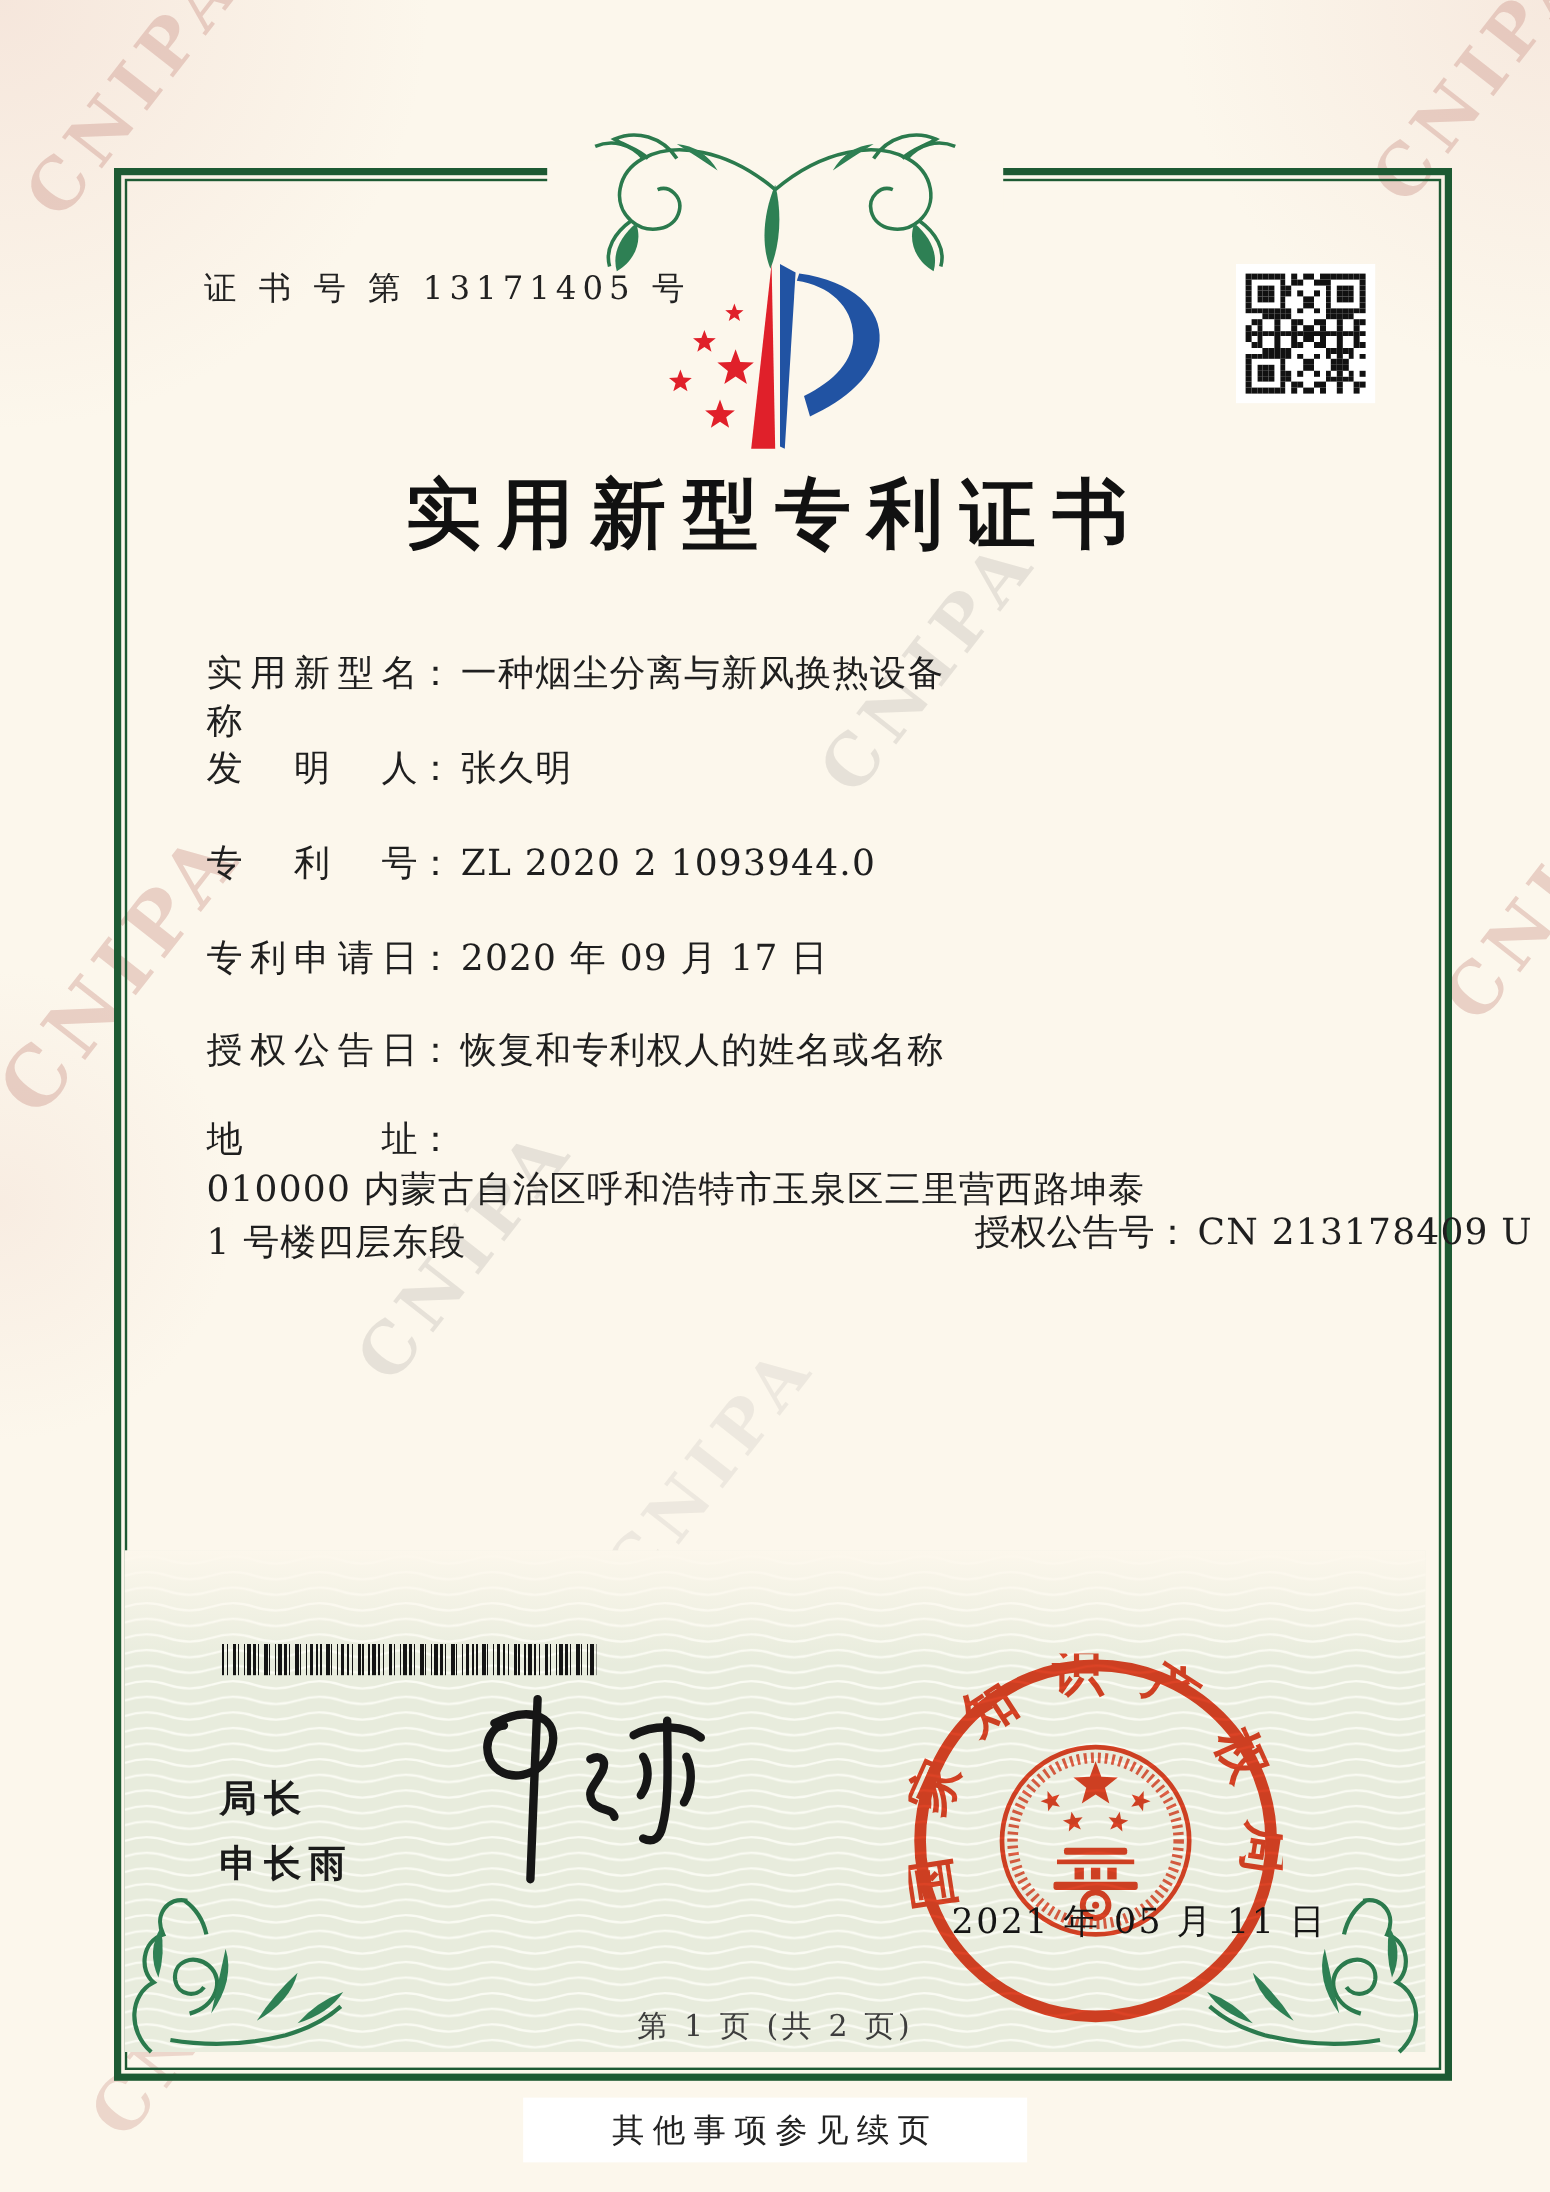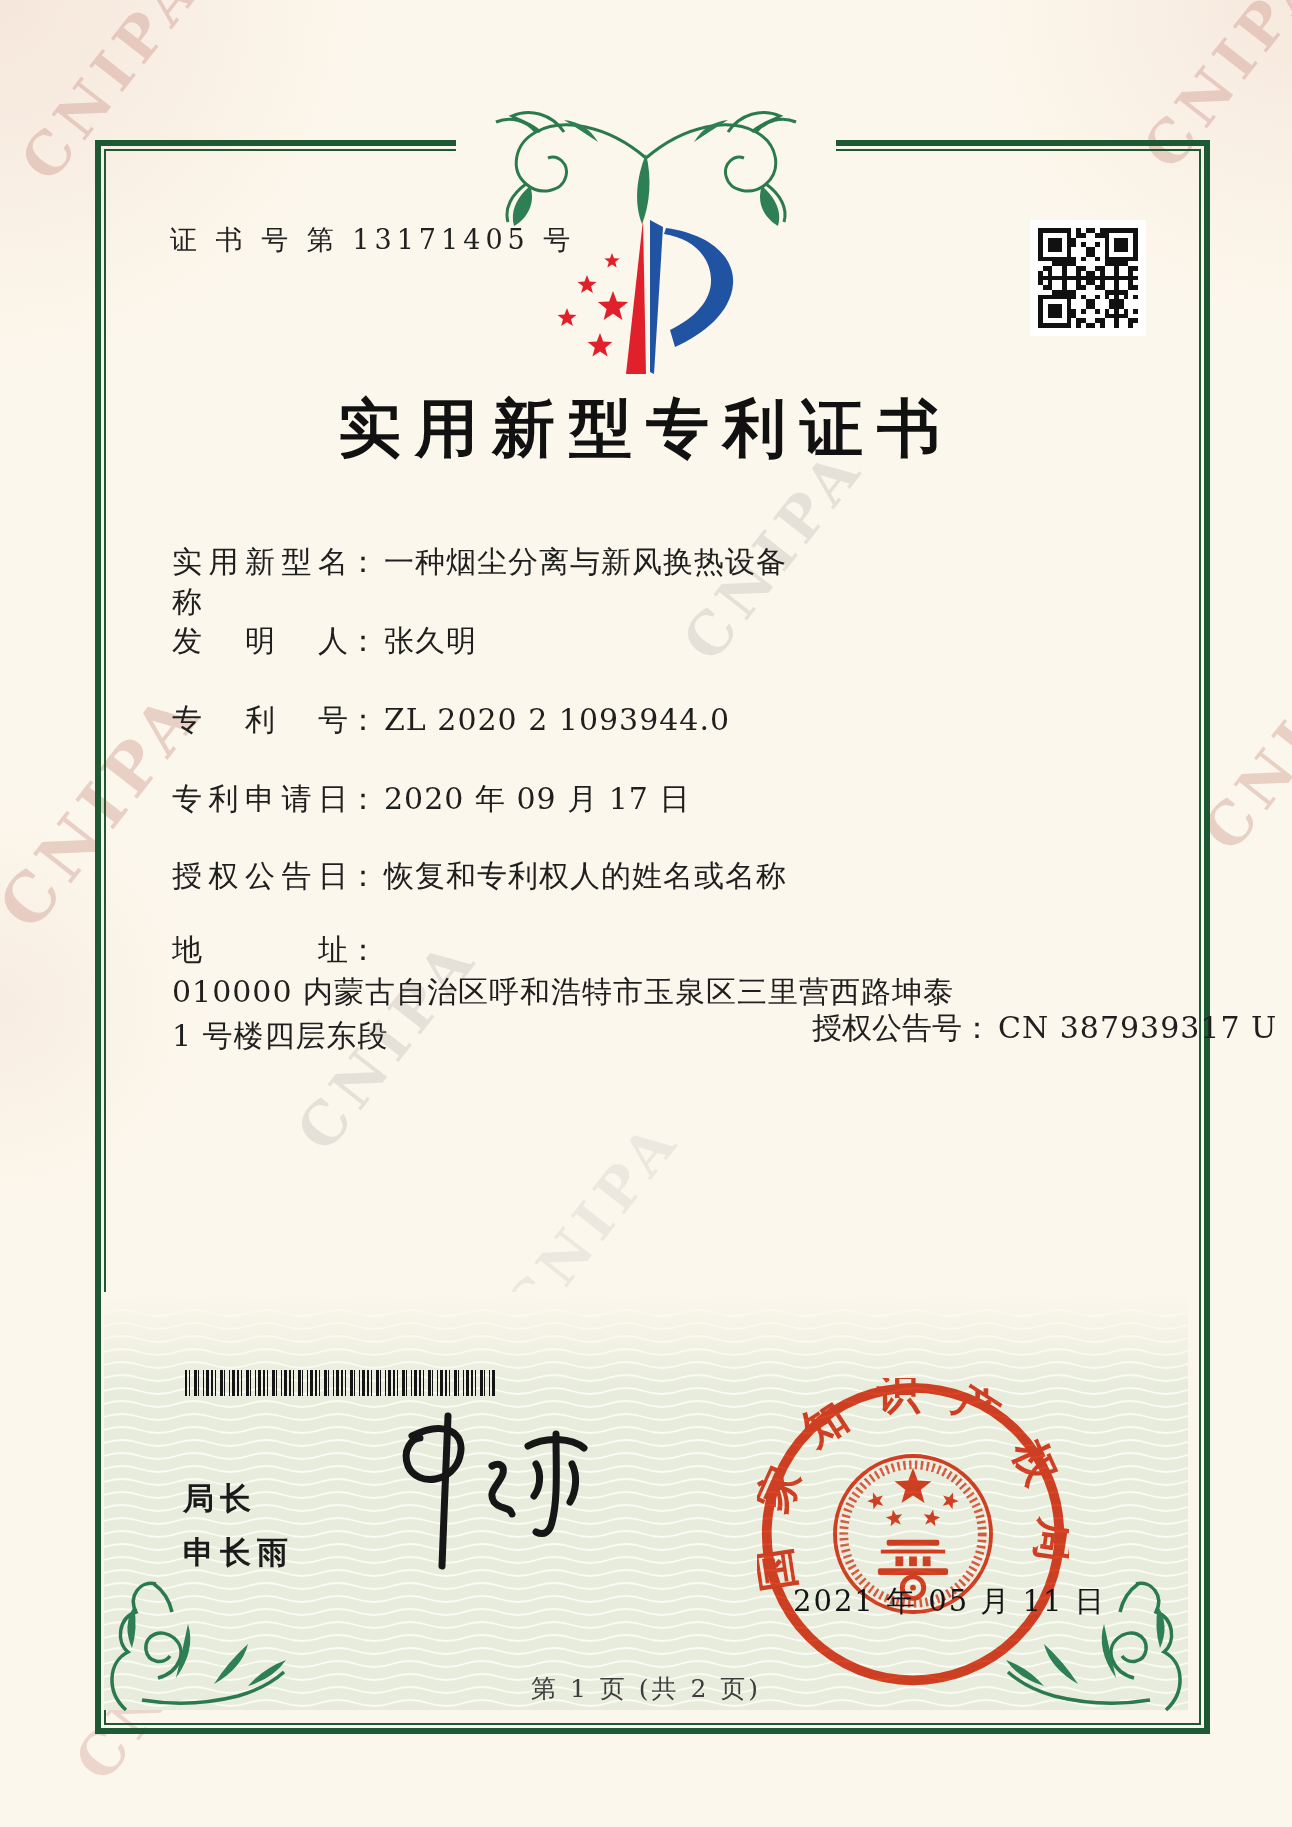--- a/index.html
+++ b/index.html
@@ -625,21 +625,21 @@
     <span class="flabel">专利申请日</span><span class="fcolon">：</span><span class="fvalue">2020 年 09 月 17 日</span>
   </div>
   <div class="field" style="top:856px;">
     <span class="flabel">授权公告日</span><span class="fcolon">：</span><span class="fvalue">恢复和专利权人的姓名或名称</span>
   </div>
   <div class="field" style="top:930px;">
     <span class="flabel">地址</span><span class="fcolon">：</span><span class="fvalue addr">010000 内蒙古自治区呼和浩特市玉泉区三里营西路坤泰 1 号楼四层东段</span>
   </div>
   <div class="field" style="top:1008px;">
     <span class="grant2">
-      <span class="flabel">授权公告号</span><span class="fcolon">：</span><span class="fvalue">CN 387939317 U</span>
+      <span class="flabel">授权公告号</span><span class="fcolon">：</span><span class="fvalue">CN 213178409 U</span>
     </span>
   </div>
 
   <div class="body-text">
   </div>
 
   <div class="barcode"></div>
 
   <div class="sig-title">局长</div>
   <div class="sig-name">申长雨</div>
@@ -677,14 +677,17 @@
       <rect x="156" y="183" width="8" height="10" fill="#e03616"></rect>
       <rect x="170" y="183" width="8" height="10" fill="#e03616"></rect>
       <rect x="124" y="195" width="72" height="7" rx="2" fill="#e03616"></rect>
       <circle cx="160" cy="215" r="11" fill="none" stroke="#e03616" stroke-width="5"></circle>
       <circle cx="160" cy="215" r="3" fill="#e03616"></circle>
     </g>
   </svg>
   <div class="seal-date">2021 年 05 月 11 日</div>
 
   <div class="page-num">第 1 页 (共 2 页)</div>
+  <div class="cont-box">
+    <span class="cont-text">其他事项参见续页</span>
+  </div>
 
 </div>
 
 </body></html>

